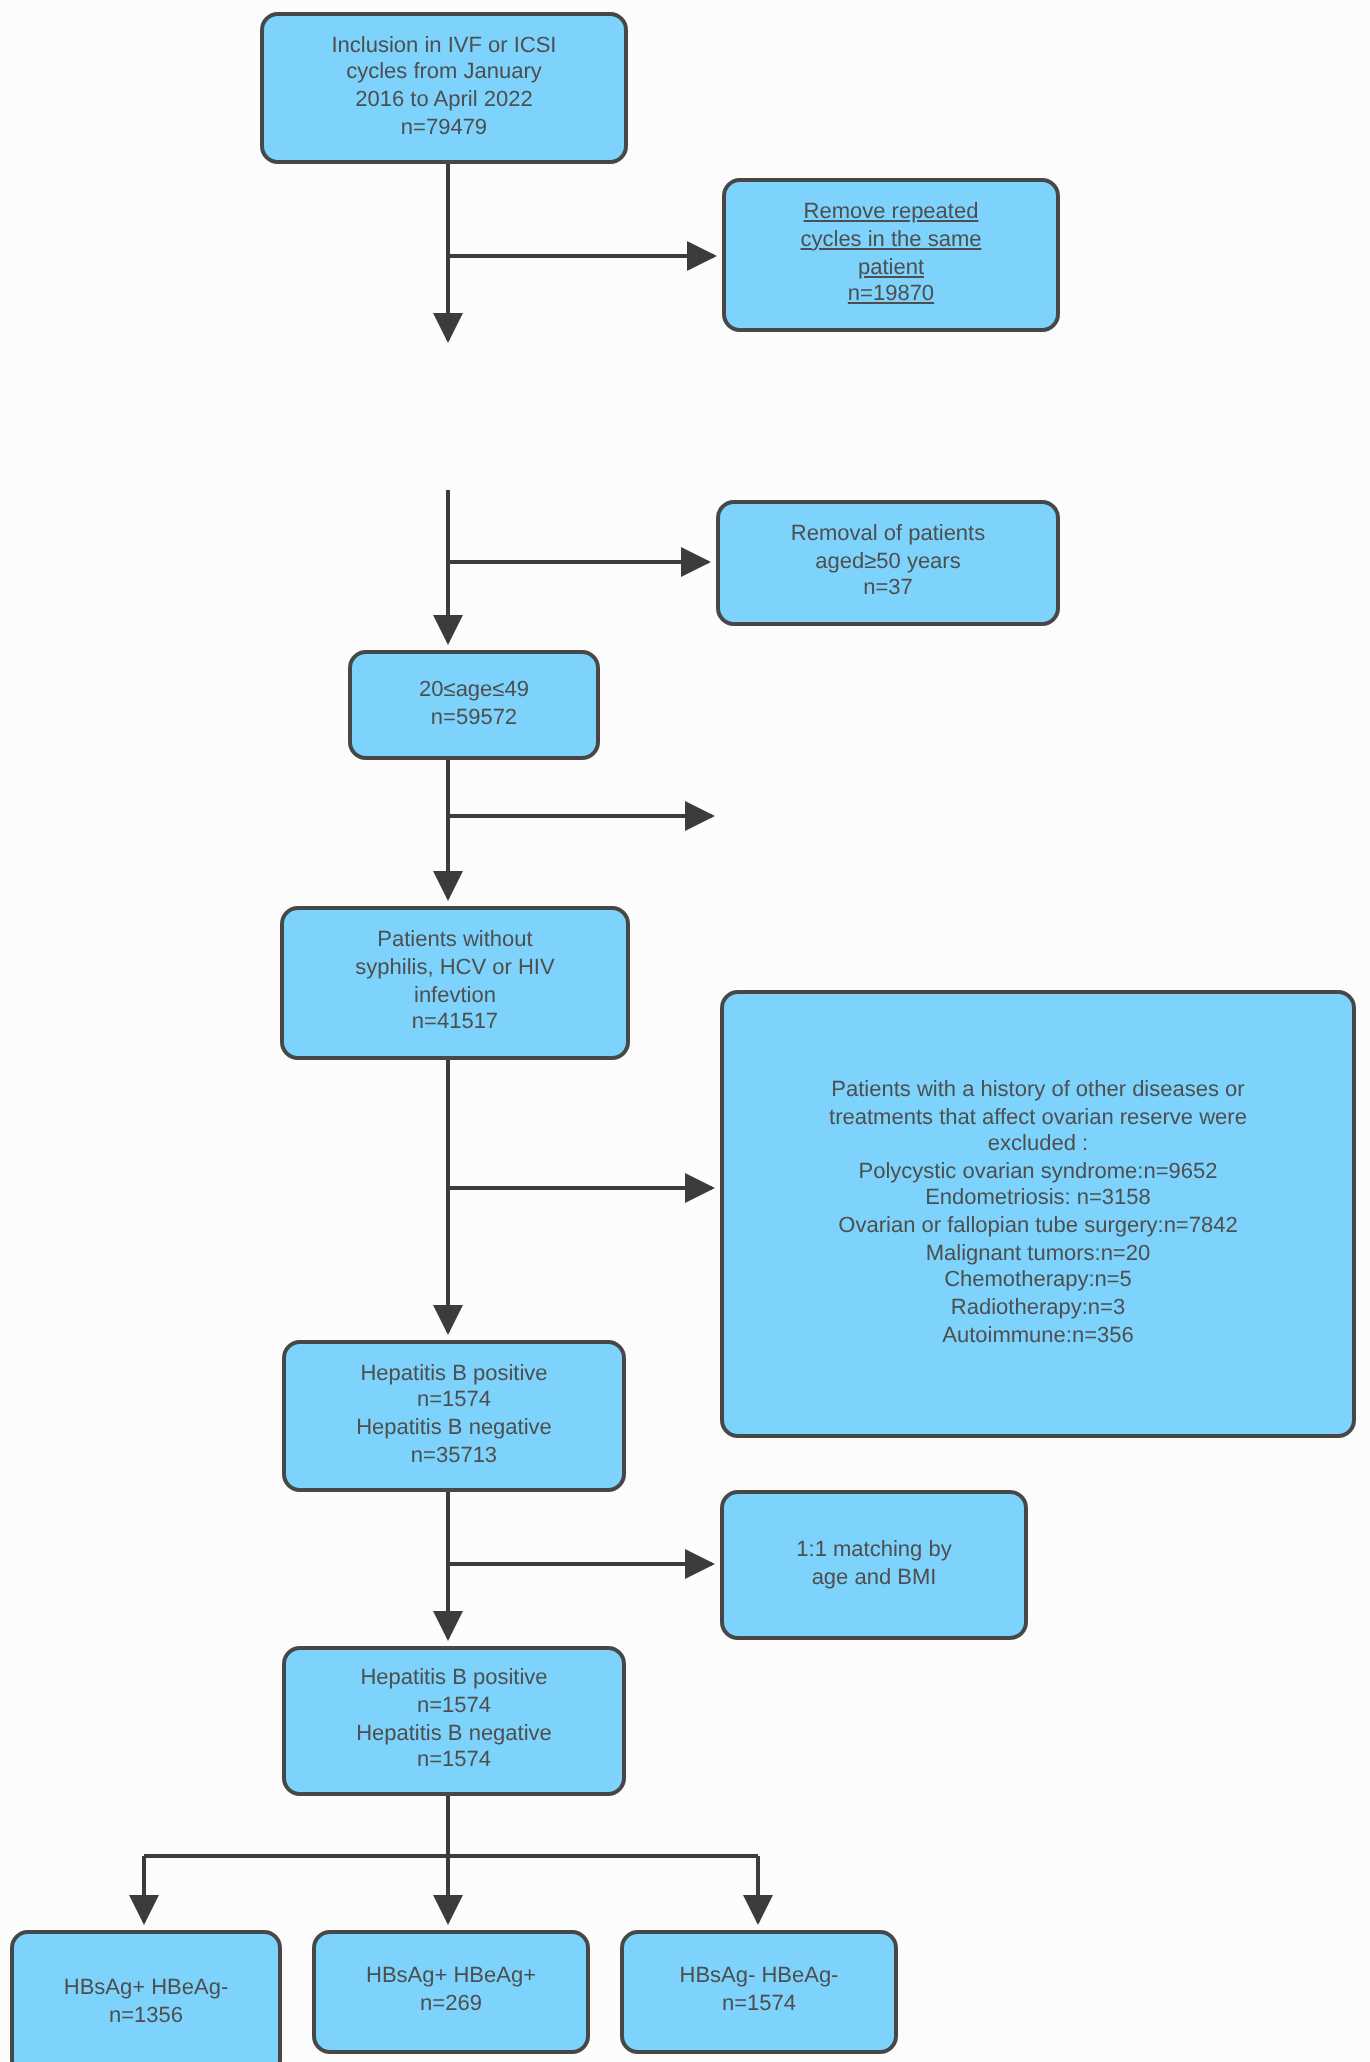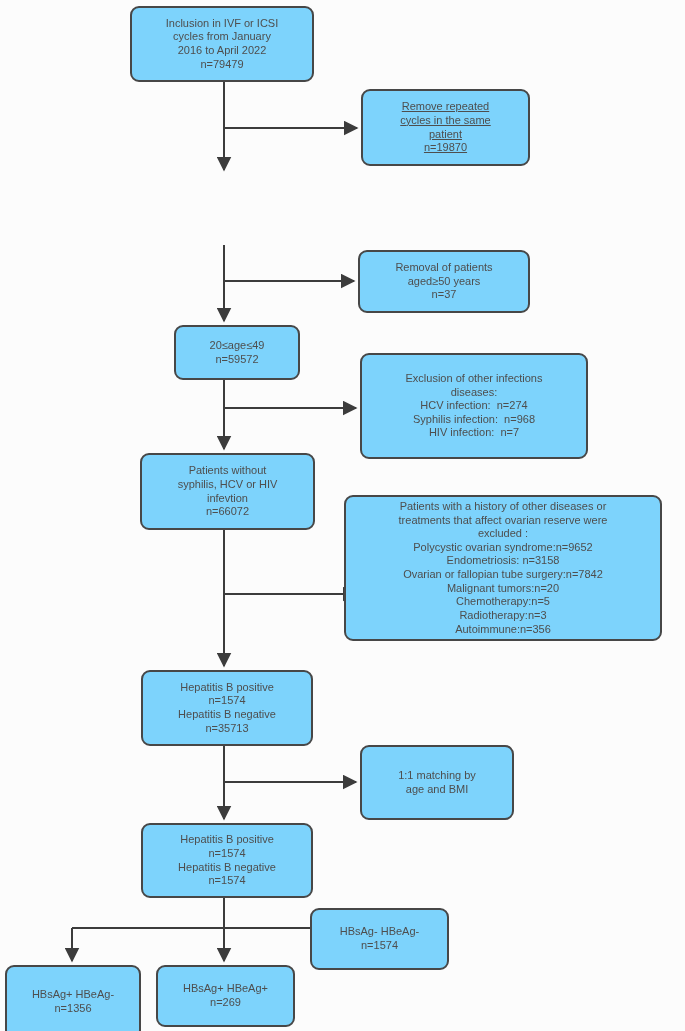--- a/index.html
+++ b/index.html
@@ -41,26 +41,26 @@
   }
   
   .b-inclusion   { left: 130px; top: 6px;   width: 184px; height: 76px; }
   .b-firstcycle  { left: 140px; top: 174px; width: 175px; height: 71px; }
   .b-age         { left: 162px; top: 325px; width: 126px; height: 55px; margin-left: 12px; }
   .b-noinfect    { left: 140px; top: 453px; width: 175px; height: 77px; }
   .b-hbv1        { left: 141px; top: 670px; width: 172px; height: 76px; }
   .b-hbv2        { left: 141px; top: 823px; width: 172px; height: 75px; }
   .b-grp1        { left: 5px;   top: 965px; width: 136px; height: 74px; }
   .b-grp2        { left: 156px; top: 965px; width: 139px; height: 62px; }
-  .b-grp3        { left: 310px; top: 908px; width: 139px; height: 62px; }
+  .b-grp3        { left: 310px; top: 965px; width: 139px; height: 62px; }
   
   .b-repeated    { left: 361px; top: 89px;  width: 169px; height: 77px; text-decoration: underline; }
   .b-aged        { left: 358px; top: 250px; width: 172px; height: 63px; }
   .b-infections  { left: 360px; top: 353px; width: 228px; height: 106px; }
-  .b-history     { left: 344px; top: 495px; width: 318px; height: 146px; }
+  .b-history     { left: 360px; top: 495px; width: 318px; height: 224px; }
   .b-matching    { left: 360px; top: 745px; width: 154px; height: 75px; }
 </style>
 </head>
 <body>
 
 <div class="canvas" style="--bg: #fcfcfc; --border: #474747; --text: #4e4e4e;">
 
   <svg class="connector-layer" width="685" height="1031" viewBox="0 0 685 1031" xmlns="http://www.w3.org/2000/svg">
     <defs>
       <marker id="arrow" viewBox="0 0 10 10" refX="9" refY="5" markerWidth="7.5" markerHeight="7.5" orient="auto-start-reverse">
@@ -97,30 +97,25 @@
 n=19870</div>
 
 
   <div class="box b-aged">Removal of patients
 aged≥50 years
 n=37</div>
 
   <div class="box b-age">20≤age≤49
 n=59572</div>
 
-  <div class="box b-infections">Exclusion of other infections
-diseases:
-HCV infection:  n=274
-Syphilis infection:  n=968
-HIV infection:  n=7</div>
 
   <div class="box b-noinfect">Patients without
 syphilis, HCV or HIV
 infevtion
-n=66072</div>
+n=41517</div>
 
   <div class="box b-history">Patients with a history of other diseases or
 treatments that affect ovarian reserve were
 excluded :
 Polycystic ovarian syndrome:n=9652
 Endometriosis: n=3158
 Ovarian or fallopian tube surgery:n=7842
 Malignant tumors:n=20
 Chemotherapy:n=5
 Radiotherapy:n=3

